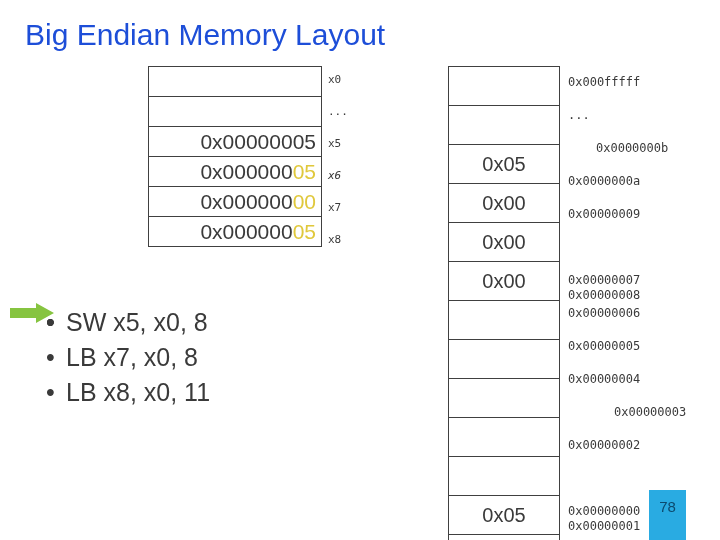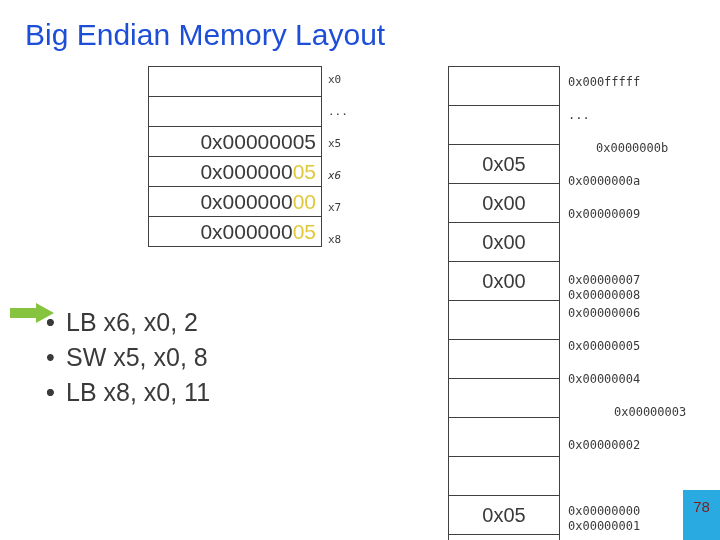--- a/index.html
+++ b/index.html
@@ -122,26 +122,26 @@
     position: absolute;
     left: 10px;
     top: 303px;
     width: 44px;
     height: 20px;
   }
 
   
   #page-badge {
     position: absolute;
-    left: 683px;
+    left: 649px;
     top: 490px;
     width: 37px;
     height: 50px;
     background: #29abe2;
-    color: #7f1d1d;
+    color: #0c4a6e;
     font-size: 15px;
     text-align: center;
     line-height: 33px;
   }
 </style>
 </head>
 <body>
 
 <div id="slide">
 
@@ -240,21 +240,21 @@
       <div class="mem-addr" style="top: 471px; margin-top: 48px;">0x00000001</div>
       <div class="mem-addr" style="top: 504px;">0x00000000</div>
     </div>
 
   <svg id="green-arrow" viewBox="0 0 44 20">
     <polygon points="0,5 26,5 26,0 44,10 26,20 26,15 0,15" fill="#86c440"></polygon>
   </svg>
 
   <ul id="instruction-list">
       <li><span class="bullet">•</span></li>
-      <li><span class="bullet">•</span><span>LB x6, x0, 2</span></li>
+      <li><span class="bullet">•</span></li>
       <li><span class="bullet">•</span><span>SW x5, x0, 8</span></li>
-      <li><span class="bullet">•</span></li>
+      <li><span class="bullet">•</span><span>LB x7, x0, 8</span></li>
       <li><span class="bullet">•</span><span>LB x8, x0, 11</span></li>
     </ul>
 
   <div id="page-badge">78</div>
 
 </div>
 
 </body></html>

